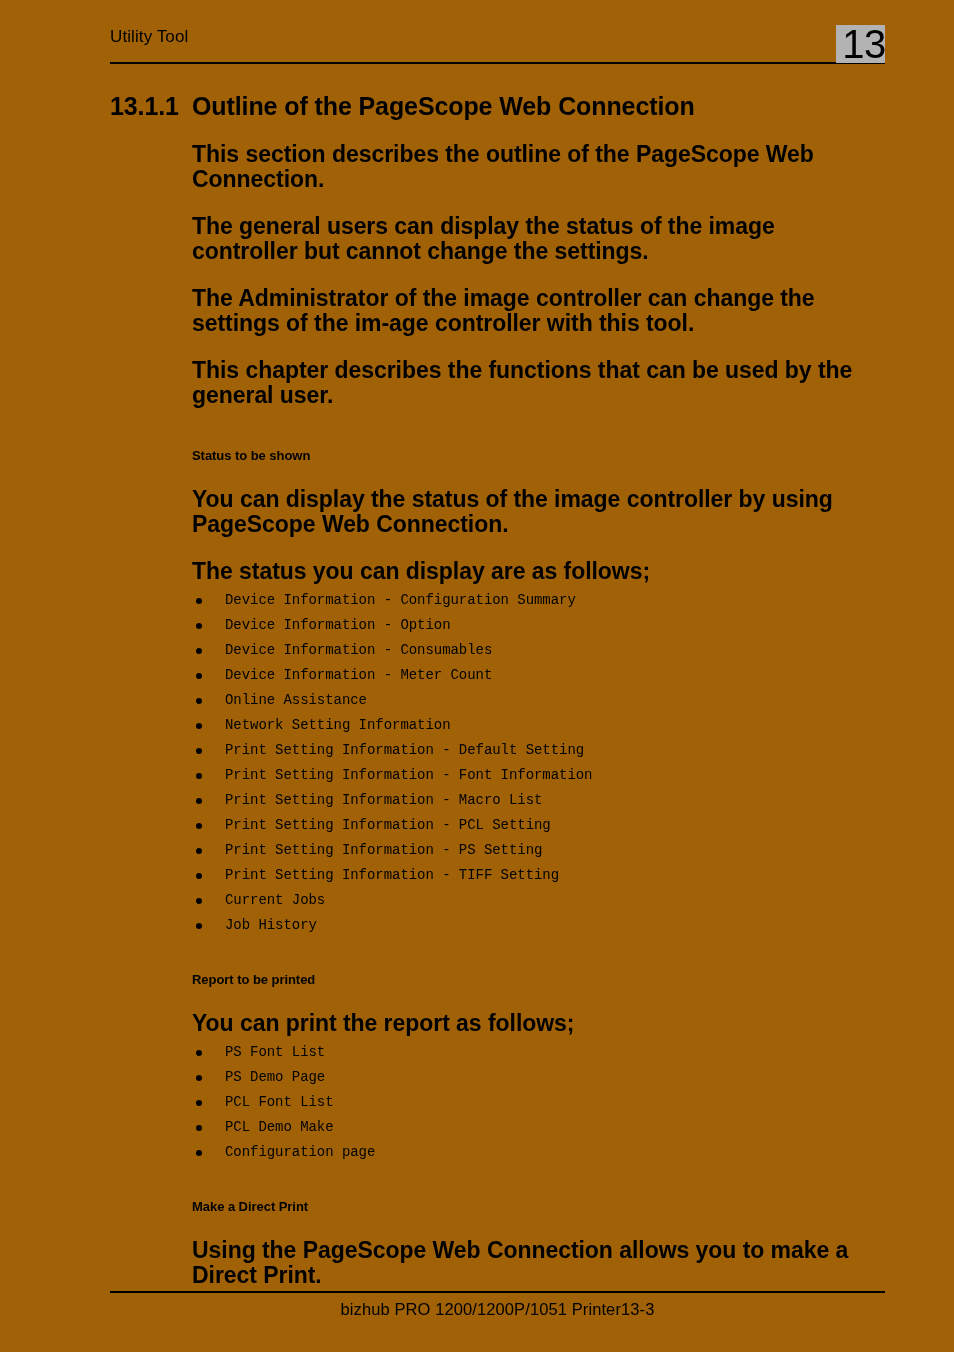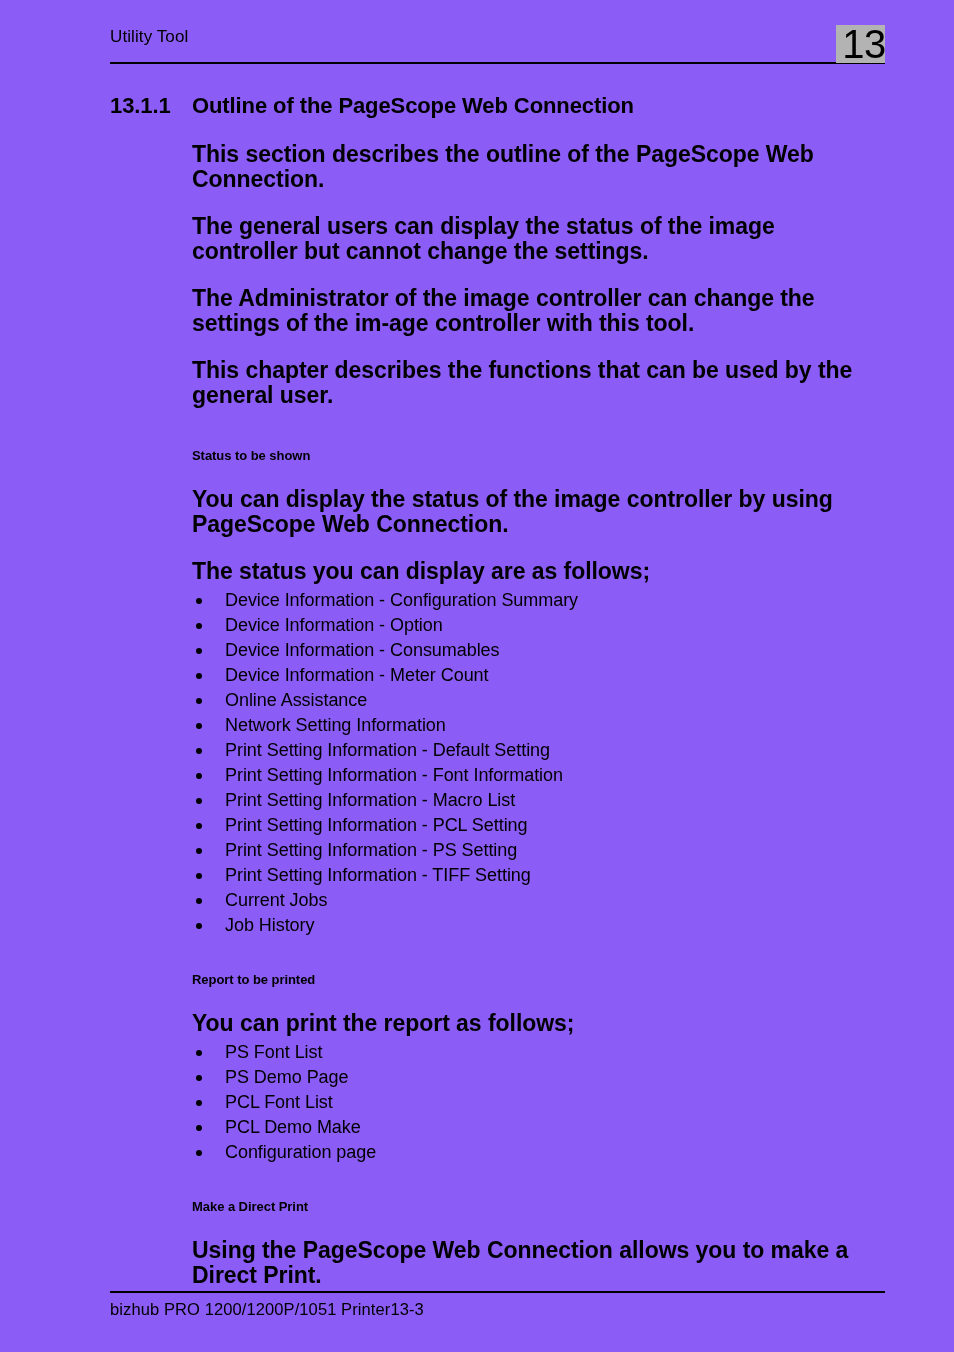--- a/index.html
+++ b/index.html
@@ -9,21 +9,21 @@
   }
   body {
     font-family: "Liberation Sans", sans-serif;
     color: #000000;
     -webkit-font-smoothing: antialiased;
   }
   .page {
     position: relative;
     width: 954px;
     height: 1352px;
-    background: #8b5cf6;
+    background: #a16207;
     overflow: hidden;
   }
 
   
   .page-header {
     position: absolute;
     left: 110px;
     top: 26px;
     width: 775px;
     height: 38px;
@@ -71,21 +71,21 @@
     position: absolute;
     left: 0;
     top: 92px;
     width: 954px;
   }
 
   .section-heading {
     position: relative;
     margin: 0 0 22px 0;
     padding: 0 74px 0 110px;
-    font-size: 22px;
+    font-size: 25px;
     font-weight: bold;
     line-height: 28px;
     letter-spacing: -0.1px;
   }
   .section-heading .sh-num {
     display: inline-block;
     width: 82px;
   }
 
   .body-block {
@@ -116,23 +116,24 @@
 
   ul.bullets {
     list-style: none;
     margin: 0 0 0 0;
     padding: 0;
   }
   ul.bullets li {
     position: relative;
     margin: 0;
     padding: 0 0 0 33px;
-    font-size: 18px;
+    font-size: 14px;
     line-height: 25px;
     letter-spacing: -0.05px;
+    font-family: Liberation Mono, monospace;
   }
   ul.bullets li .bullet-dot {
     position: absolute;
     left: 4px;
     top: 10px;
     width: 6px;
     height: 6px;
     border-radius: 50%;
     background: #000;
   }
@@ -146,21 +147,21 @@
     height: 0;
     border-top: 2px solid #000;
   }
   .page-footer {
     position: absolute;
     left: 110px;
     top: 1298px;
     width: 775px;
     height: 26px;
     display: flex;
-    justify-content: flex-start;
+    justify-content: center;
     align-items: flex-start;
     font-size: 16.5px;
     line-height: 22px;
     letter-spacing: 0.1px;
   }
 </style>
 </head>
 <body>
 
 <div class="page">

